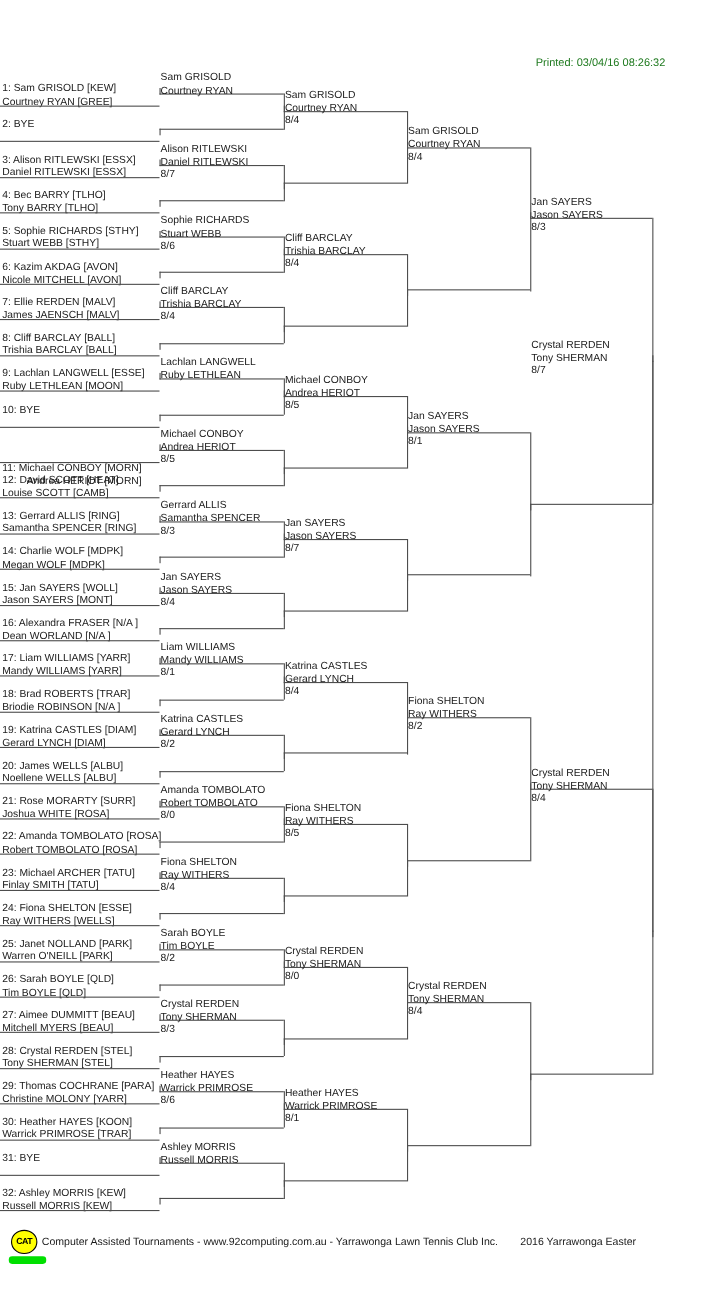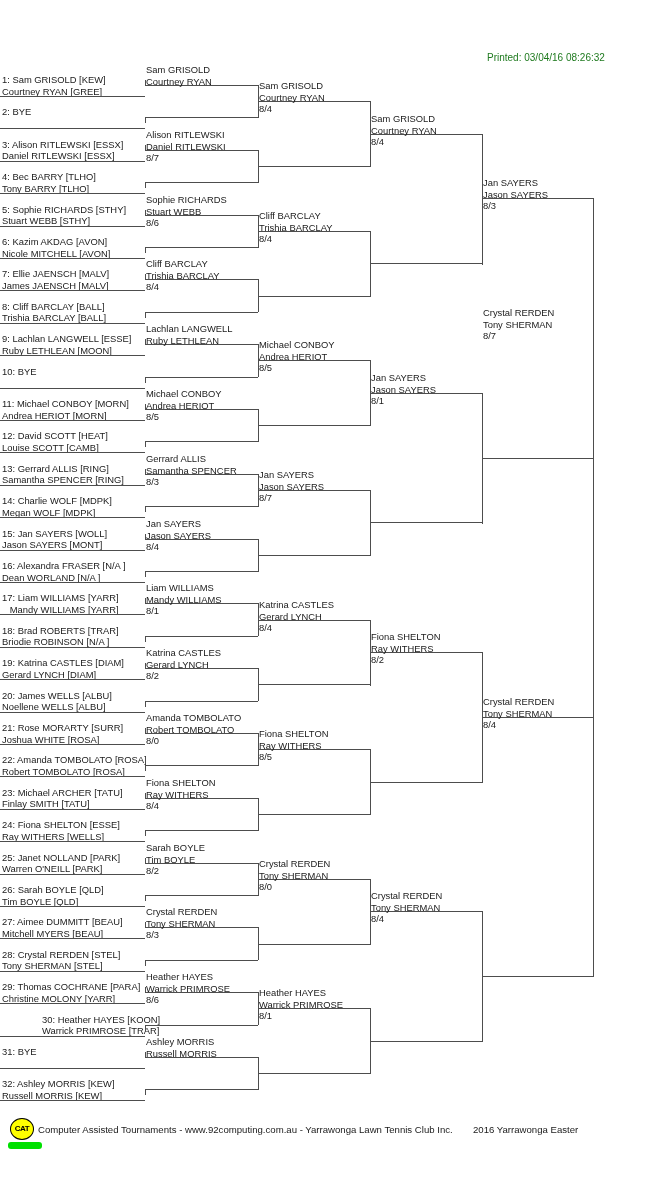--- a/index.html
+++ b/index.html
@@ -141,35 +141,35 @@
       </div>
       <div class="slot" style="left: 2px; top: 203.6px;">
         <span class="ln">5: Sophie RICHARDS [STHY]</span>
         <span class="ln">Stuart WEBB [STHY]</span>
       </div>
       <div class="slot" style="left: 2px; top: 236px;">
         <span class="ln">6: Kazim AKDAG [AVON]</span>
         <span class="ln">Nicole MITCHELL [AVON]</span>
       </div>
       <div class="slot" style="left: 2px; top: 268.4px;">
-        <span class="ln">7: Ellie JAENSCH [MALV]</span>
+        <span class="ln">7: Ellie RERDEN [MALV]</span>
         <span class="ln">James JAENSCH [MALV]</span>
       </div>
       <div class="slot" style="left: 2px; top: 300.8px;">
         <span class="ln">8: Cliff BARCLAY [BALL]</span>
         <span class="ln">Trishia BARCLAY [BALL]</span>
       </div>
       <div class="slot" style="left: 2px; top: 333.2px;">
         <span class="ln">9: Lachlan LANGWELL [ESSE]</span>
         <span class="ln">Ruby LETHLEAN [MOON]</span>
       </div>
       <div class="slot" style="left: 2px; top: 365.6px;">
         <span class="ln">10: BYE</span>
       </div>
-      <div class="slot" style="left: 2px; top: 398px;">
+      <div class="slot" style="left: 2px; top: 419px; text-align: right;">
         <span class="ln">11: Michael CONBOY [MORN]</span>
         <span class="ln">Andrea HERIOT [MORN]</span>
       </div>
       <div class="slot" style="left: 2px; top: 430.4px;">
         <span class="ln">12: David SCOTT [HEAT]</span>
         <span class="ln">Louise SCOTT [CAMB]</span>
       </div>
       <div class="slot" style="left: 2px; top: 462.8px;">
         <span class="ln">13: Gerrard ALLIS [RING]</span>
         <span class="ln">Samantha SPENCER [RING]</span>
@@ -179,21 +179,21 @@
         <span class="ln">Megan WOLF [MDPK]</span>
       </div>
       <div class="slot" style="left: 2px; top: 527.6px;">
         <span class="ln">15: Jan SAYERS [WOLL]</span>
         <span class="ln">Jason SAYERS [MONT]</span>
       </div>
       <div class="slot" style="left: 2px; top: 560px;">
         <span class="ln">16: Alexandra FRASER [N/A ]</span>
         <span class="ln">Dean WORLAND [N/A ]</span>
       </div>
-      <div class="slot" style="left: 2px; top: 592.4px; text-align: right;">
+      <div class="slot" style="left: 2px; top: 592.4px;">
         <span class="ln">17: Liam WILLIAMS [YARR]</span>
         <span class="ln">Mandy WILLIAMS [YARR]</span>
       </div>
       <div class="slot" style="left: 2px; top: 624.8px;">
         <span class="ln">18: Brad ROBERTS [TRAR]</span>
         <span class="ln">Briodie ROBINSON [N/A ]</span>
       </div>
       <div class="slot" style="left: 2px; top: 657.2px;">
         <span class="ln">19: Katrina CASTLES [DIAM]</span>
         <span class="ln">Gerard LYNCH [DIAM]</span>
@@ -231,21 +231,21 @@
         <span class="ln">Mitchell MYERS [BEAU]</span>
       </div>
       <div class="slot" style="left: 2px; top: 948.8px;">
         <span class="ln">28: Crystal RERDEN [STEL]</span>
         <span class="ln">Tony SHERMAN [STEL]</span>
       </div>
       <div class="slot" style="left: 2px; top: 981.2px;">
         <span class="ln">29: Thomas COCHRANE [PARA]</span>
         <span class="ln">Christine MOLONY [YARR]</span>
       </div>
-      <div class="slot" style="left: 2px; top: 1013.6px; margin-left: 40px;">
+      <div class="slot" style="left: 2px; top: 1013.6px;">
         <span class="ln">30: Heather HAYES [KOON]</span>
         <span class="ln">Warrick PRIMROSE [TRAR]</span>
       </div>
       <div class="slot" style="left: 2px; top: 1046px;">
         <span class="ln">31: BYE</span>
       </div>
       <div class="slot" style="left: 2px; top: 1078.4px;">
         <span class="ln">32: Ashley MORRIS [KEW]</span>
         <span class="ln">Russell MORRIS [KEW]</span>
       </div>

